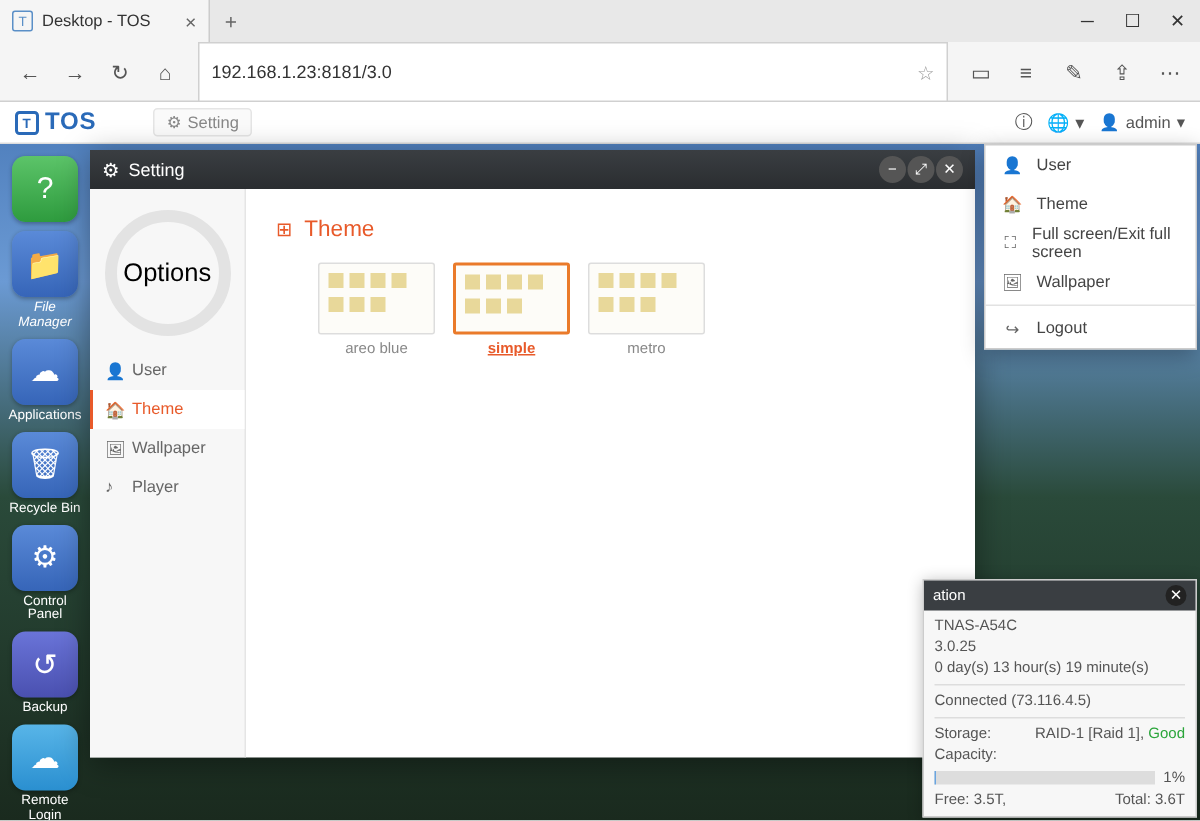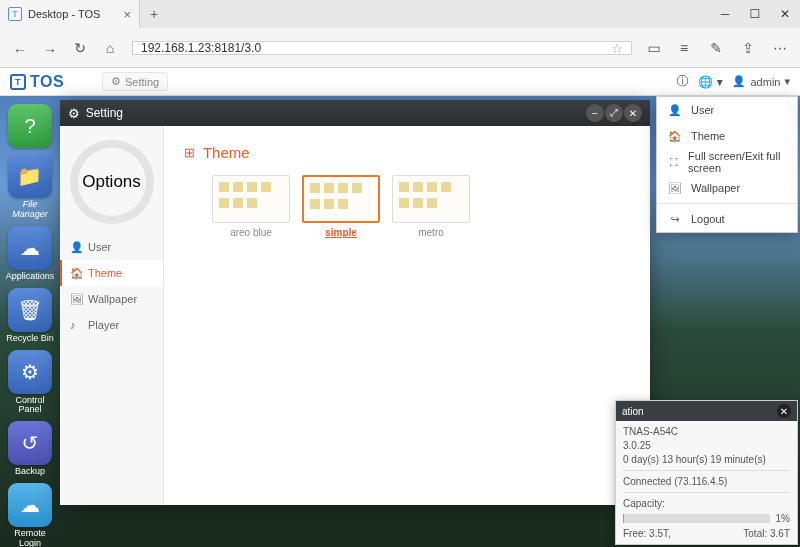--- a/index.html
+++ b/index.html
@@ -9,21 +9,21 @@
 .browser-chrome { height: 68px; background: #f5f5f5; border-bottom: 1px solid #d0d0d0; }
 .tabs-row { height: 28px; display: flex; align-items: center; background: #e8e8e8; }
 .tab { height: 28px; width: 140px; background: #f5f5f5; display: flex; align-items: center; padding: 0 8px; font-size: 11px; color: #333; border-right: 1px solid #ccc; }
 .tab .favi { width: 14px; height: 14px; border: 1px solid #5a8fc7; border-radius: 2px; margin-right: 6px; display: flex; align-items: center; justify-content: center; font-size: 9px; color: #5a8fc7; }
 .tab .tab-close { margin-left: auto; color: #666; font-size: 13px; cursor: pointer; }
 .wnd-btns { margin-left: auto; display: flex; }
 .wnd-btn { width: 30px; height: 28px; display: flex; align-items: center; justify-content: center; font-size: 12px; color: #333; cursor: pointer; }
 .new-tab { width: 28px; display: flex; align-items: center; justify-content: center; font-size: 14px; color: #666; cursor: pointer; }
 .nav-row { height: 40px; display: flex; align-items: center; padding: 0 6px; gap: 2px; }
 .nav-btn { width: 28px; height: 28px; display: flex; align-items: center; justify-content: center; color: #555; cursor: pointer; font-size: 14px; border-radius: 3px; }
-.addr-bar { flex: 1; height: 14px; border: 1px solid #d0d0d0; background: #fff; display: flex; align-items: center; padding: 0 8px; font-size: 12px; color: #333; margin: 0 6px; }
+.addr-bar { flex: 1; height: 40px; border: 1px solid #d0d0d0; background: #fff; display: flex; align-items: center; padding: 0 8px; font-size: 12px; color: #333; margin: 0 6px; }
 .addr-bar .star { margin-left: auto; color: #999; font-size: 13px; }
 .tool-btns { display: flex; gap: 4px; }
 
 
 .tos { position: absolute; left: 0; top: 68px; right: 0; bottom: 0; background: linear-gradient(to bottom, #4a7ab8 0%, #6b9ad4 25%, #2a4a3a 55%, #1a2a1e 100%); overflow: hidden; }
 .tos-topbar { height: 28px; background: #fff; border-bottom: 1px solid #ddd; display: flex; align-items: center; padding: 0 10px; }
 .tos-logo { display: flex; align-items: center; gap: 4px; color: #2a6ab8; font-weight: 700; font-size: 16px; letter-spacing: 0.5px; }
 .tos-logo .logo-ico { width: 16px; height: 16px; border: 2px solid #2a6ab8; border-radius: 3px; display: flex; align-items: center; justify-content: center; font-size: 9px; }
 .tos-task { margin-left: 38px; display: flex; align-items: center; gap: 4px; font-size: 11px; color: #888; background: #fafafa; border: 1px solid #e5e5e5; padding: 2px 8px; border-radius: 3px; }
 .tos-right { margin-left: auto; display: flex; align-items: center; gap: 10px; font-size: 11px; color: #555; position: relative; }
@@ -287,20 +287,24 @@
       <span>ation</span>
       <span class="close-x">✕</span>
     </div>
     <div class="info-body">
       <div>TNAS-A54C</div>
       <div>3.0.25</div>
       <div>0 day(s) 13 hour(s) 19 minute(s)</div>
       <div class="sep"></div>
       <div>Connected (73.116.4.5)</div>
       <div class="sep"></div>
+      <div class="info-row">
+        <span>Storage:</span>
+        <span><span>RAID-1 [Raid 1],</span> <span class="good">Good</span></span>
+      </div>
       <div>Capacity:</div>
       <div style="display:flex;align-items:center;gap:6px;">
         <div class="cap-bar" style="flex:1">
           <div class="cap-fill" style="width:1%"></div>
         </div>
         <span>1%</span>
       </div>
       <div class="info-row">
         <span>Free: 3.5T,</span>
         <span>Total: 3.6T</span>

